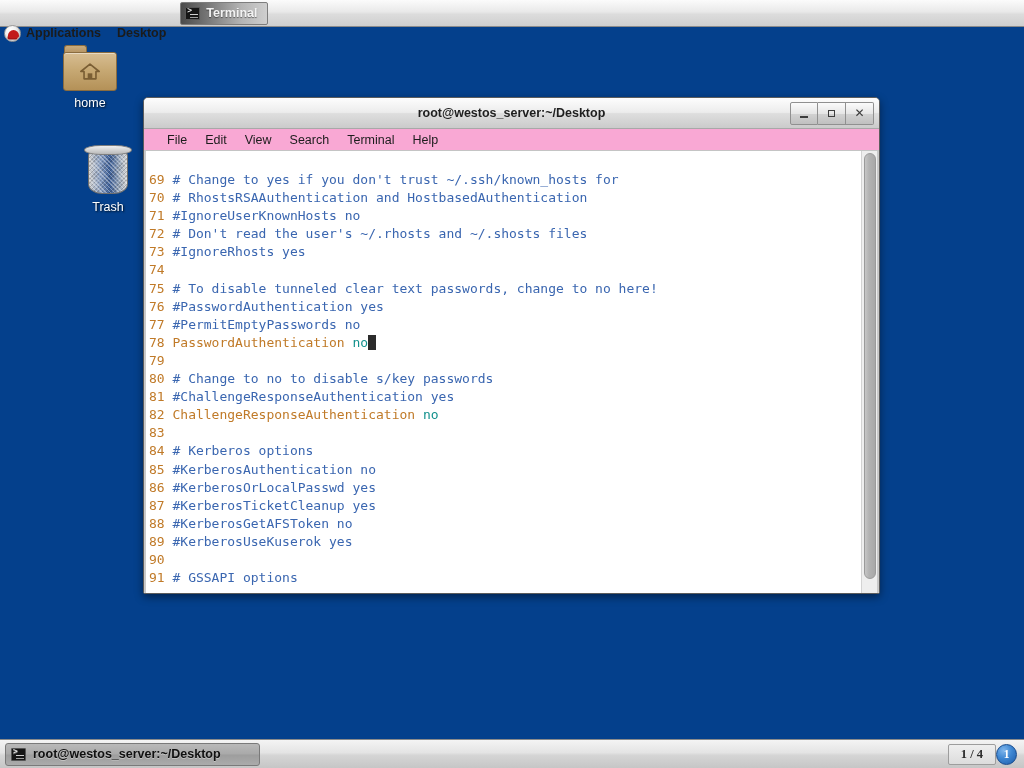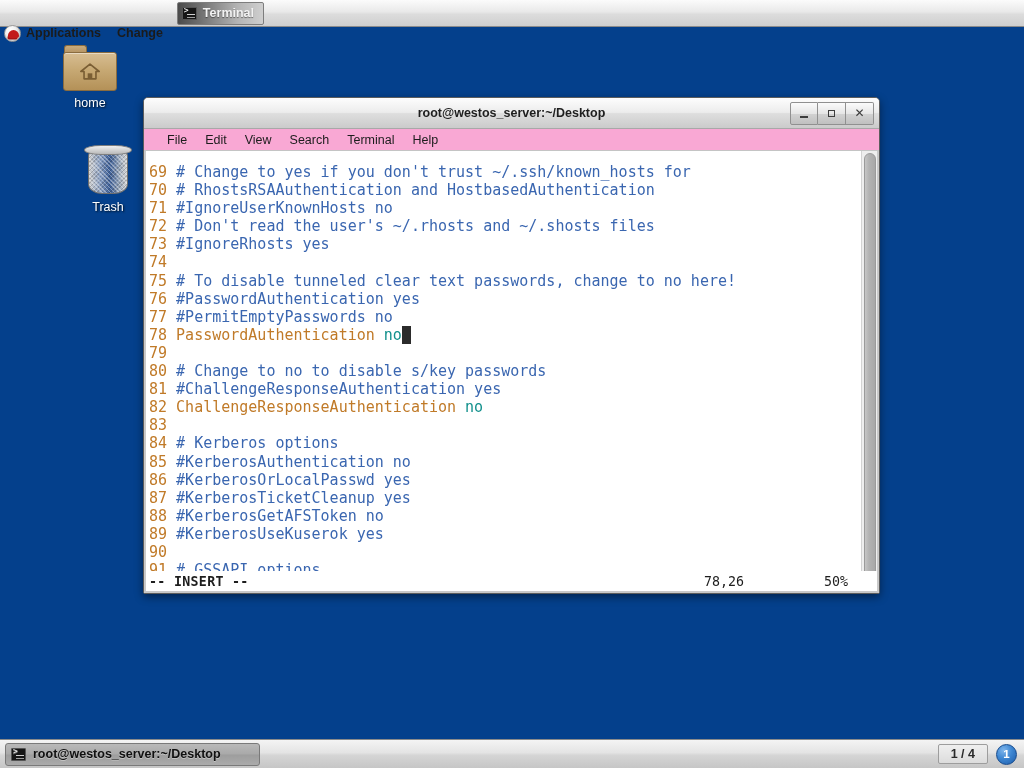--- a/index.html
+++ b/index.html
@@ -172,22 +172,22 @@
 
   #terminal-body {
     flex: 1 1 auto; position: relative;
     background: #ffffff;
     display: flex; overflow: hidden;
     border-left: 2px solid #c9c9c9; border-right: 2px solid #c9c9c9;
   }
   #term-text {
     flex: 1 1 auto;
     font-family: "DejaVu Sans Mono", "Liberation Mono", monospace;
-    font-size: 15px; line-height: 18.1px;
-    padding: 12px 0 0 3px;
+    font-size: 13px; line-height: 18.1px;
+    padding: 20px 0 0 3px;
     white-space: pre;
     overflow: hidden;
   }
   .ln      { color: #c07a28; }          
   .cmt     { color: #3a66b0; }          
   .kw      { color: #c07a28; }          
   .val     { color: #13918d; }          
   .cursor  { background: #2b2b2b; color: #ffffff; }
 
   #scrollbar {
@@ -229,21 +229,21 @@
   #win-button {
     display: flex; align-items: center; gap: 7px;
     height: 23px; margin-left: 5px; padding: 0 10px 0 5px;
     min-width: 255px;
     background: linear-gradient(to bottom, #b9b9b9 0%, #a9a9a9 48%, #9d9d9d 52%, #ababab 100%);
     border: 1px solid #7a7a7a; border-radius: 3px;
     font-size: 12.5px; font-weight: bold; color: #101010;
     text-shadow: 0 1px 0 rgba(255,255,255,.35);
     cursor: default;
   }
-  #bottom-right { margin-left: auto; display: flex; align-items: center; gap: 8px; padding-right: 7px; }
+  #bottom-right { margin-left: auto; display: flex; align-items: center; gap: 0; padding-right: 7px; font-family: Liberation Serif, serif; }
   #workspace-switcher {
     font-size: 12.5px; font-weight: bold; color: #2a2a2a;
     padding: 2px 12px;
     background: linear-gradient(to bottom, #efefef, #dcdcdc);
     border: 1px solid #9d9d9d; border-radius: 2px;
     cursor: default;
   }
   #notify-badge {
     width: 21px; height: 21px; border-radius: 50%;
     background: radial-gradient(circle at 35% 28%, #7fb6ec 0%, #3d86d2 45%, #1d5ba8 100%);
@@ -258,21 +258,21 @@
 
 <div id="top-panel">
   <div class="panel-left">
 
     <div class="menu-btn">
       <span class="redhat-logo"></span>
       <span>Applications</span>
     </div>
 
     <div class="menu-btn">
-      <span>Change</span>
+      <span>Desktop</span>
     </div>
 
     <div class="tasklist-item">
       <span class="term-glyph"></span>
       <span>Terminal</span>
     </div>
 
   </div>
 
 </div>
@@ -323,25 +323,20 @@
     <div class="mi">Help</div>
   </div>
 
   <div id="terminal-body">
     <div id="term-text"><div><span class="ln">69 </span><span class="cmt"># Change to yes if you don't trust ~/.ssh/known_hosts for</span></div><div><span class="ln">70 </span><span class="cmt"># RhostsRSAAuthentication and HostbasedAuthentication</span></div><div><span class="ln">71 </span><span class="cmt">#IgnoreUserKnownHosts no</span></div><div><span class="ln">72 </span><span class="cmt"># Don't read the user's ~/.rhosts and ~/.shosts files</span></div><div><span class="ln">73 </span><span class="cmt">#IgnoreRhosts yes</span></div><div><span class="ln">74 </span></div><div><span class="ln">75 </span><span class="cmt"># To disable tunneled clear text passwords, change to no here!</span></div><div><span class="ln">76 </span><span class="cmt">#PasswordAuthentication yes</span></div><div><span class="ln">77 </span><span class="cmt">#PermitEmptyPasswords no</span></div><div><span class="ln">78 </span><span class="kw">PasswordAuthentication </span><span class="val">no</span><span class="cursor"> </span></div><div><span class="ln">79 </span></div><div><span class="ln">80 </span><span class="cmt"># Change to no to disable s/key passwords</span></div><div><span class="ln">81 </span><span class="cmt">#ChallengeResponseAuthentication yes</span></div><div><span class="ln">82 </span><span class="kw">ChallengeResponseAuthentication </span><span class="val">no</span></div><div><span class="ln">83 </span></div><div><span class="ln">84 </span><span class="cmt"># Kerberos options</span></div><div><span class="ln">85 </span><span class="cmt">#KerberosAuthentication no</span></div><div><span class="ln">86 </span><span class="cmt">#KerberosOrLocalPasswd yes</span></div><div><span class="ln">87 </span><span class="cmt">#KerberosTicketCleanup yes</span></div><div><span class="ln">88 </span><span class="cmt">#KerberosGetAFSToken no</span></div><div><span class="ln">89 </span><span class="cmt">#KerberosUseKuserok yes</span></div><div><span class="ln">90 </span></div><div><span class="ln">91 </span><span class="cmt"># GSSAPI options</span></div></div>
     <div id="scrollbar">
       <div id="scroll-thumb"></div>
     </div>
   </div>
 
-  <div id="status-line">
-    <span id="status-mode">-- INSERT --</span>
-    <span id="status-pos">78,26</span>
-    <span id="status-pct">50%</span>
-  </div>
 </div>
 
 <div id="bottom-panel">
   <div id="win-button">
     <span class="term-glyph"></span>
     <span>root@westos_server:~/Desktop</span>
   </div>
   <div id="bottom-right">
     <div id="workspace-switcher">1 / 4</div>
     <div id="notify-badge">1</div>

